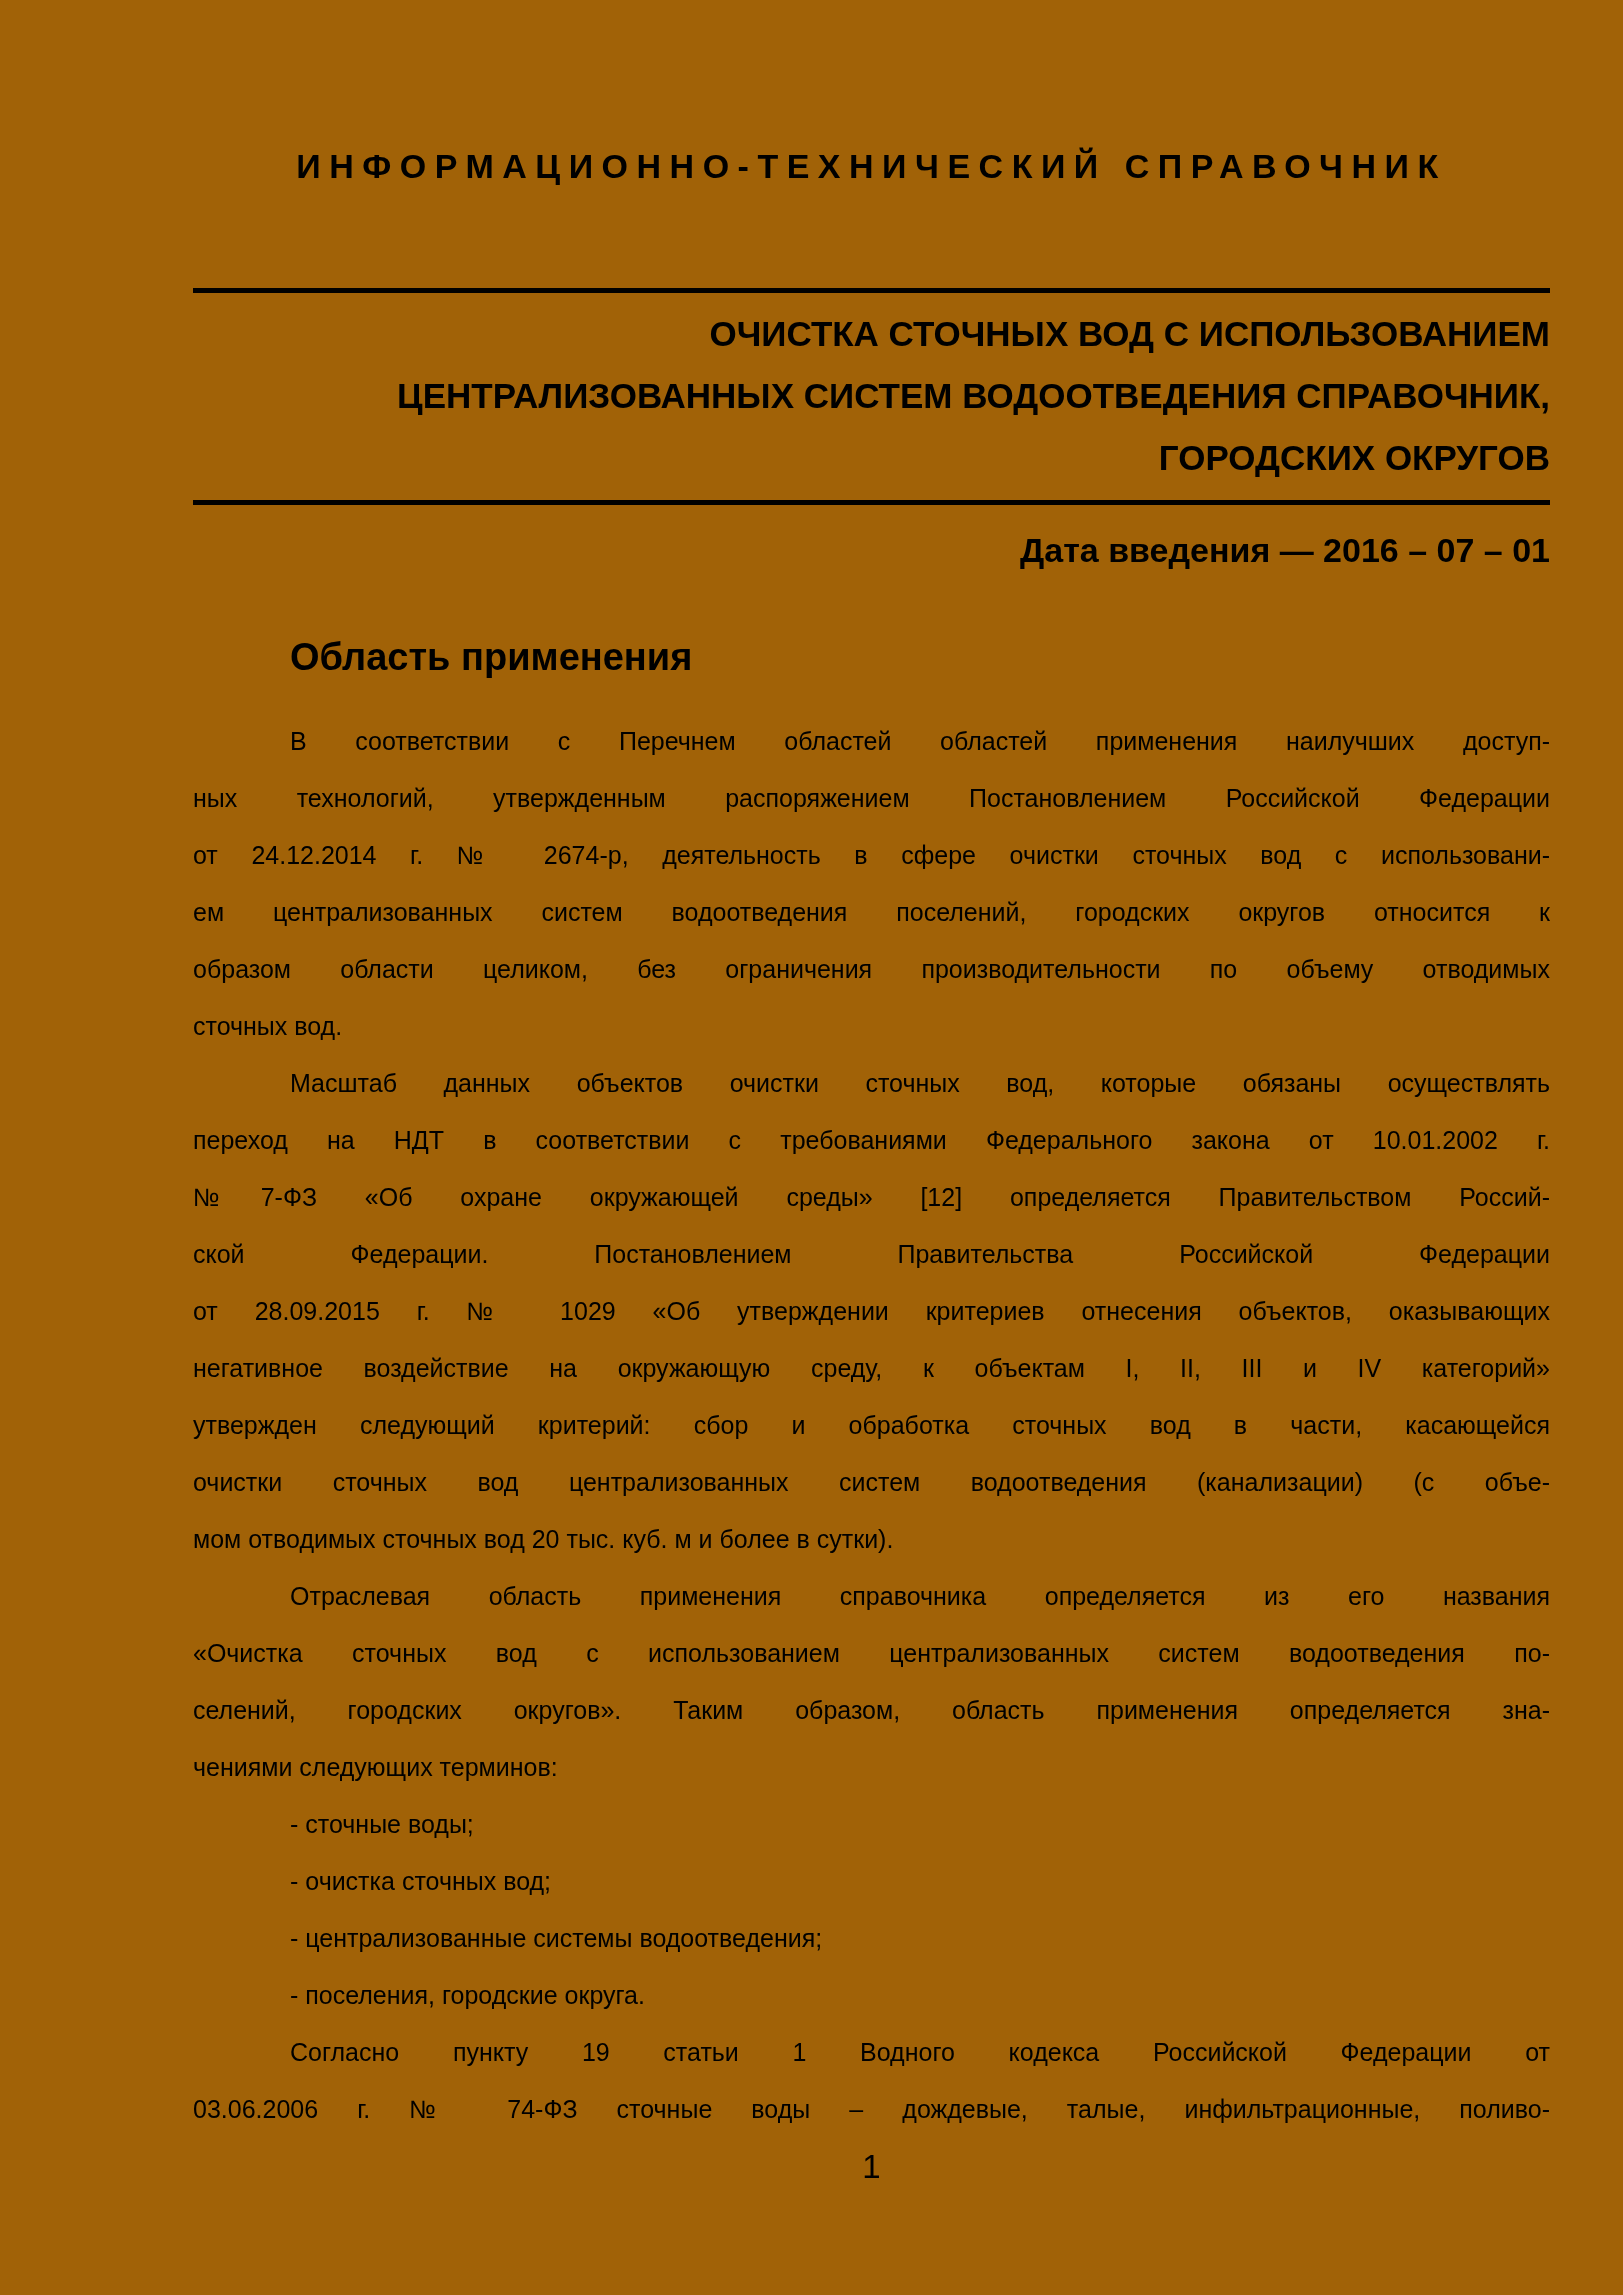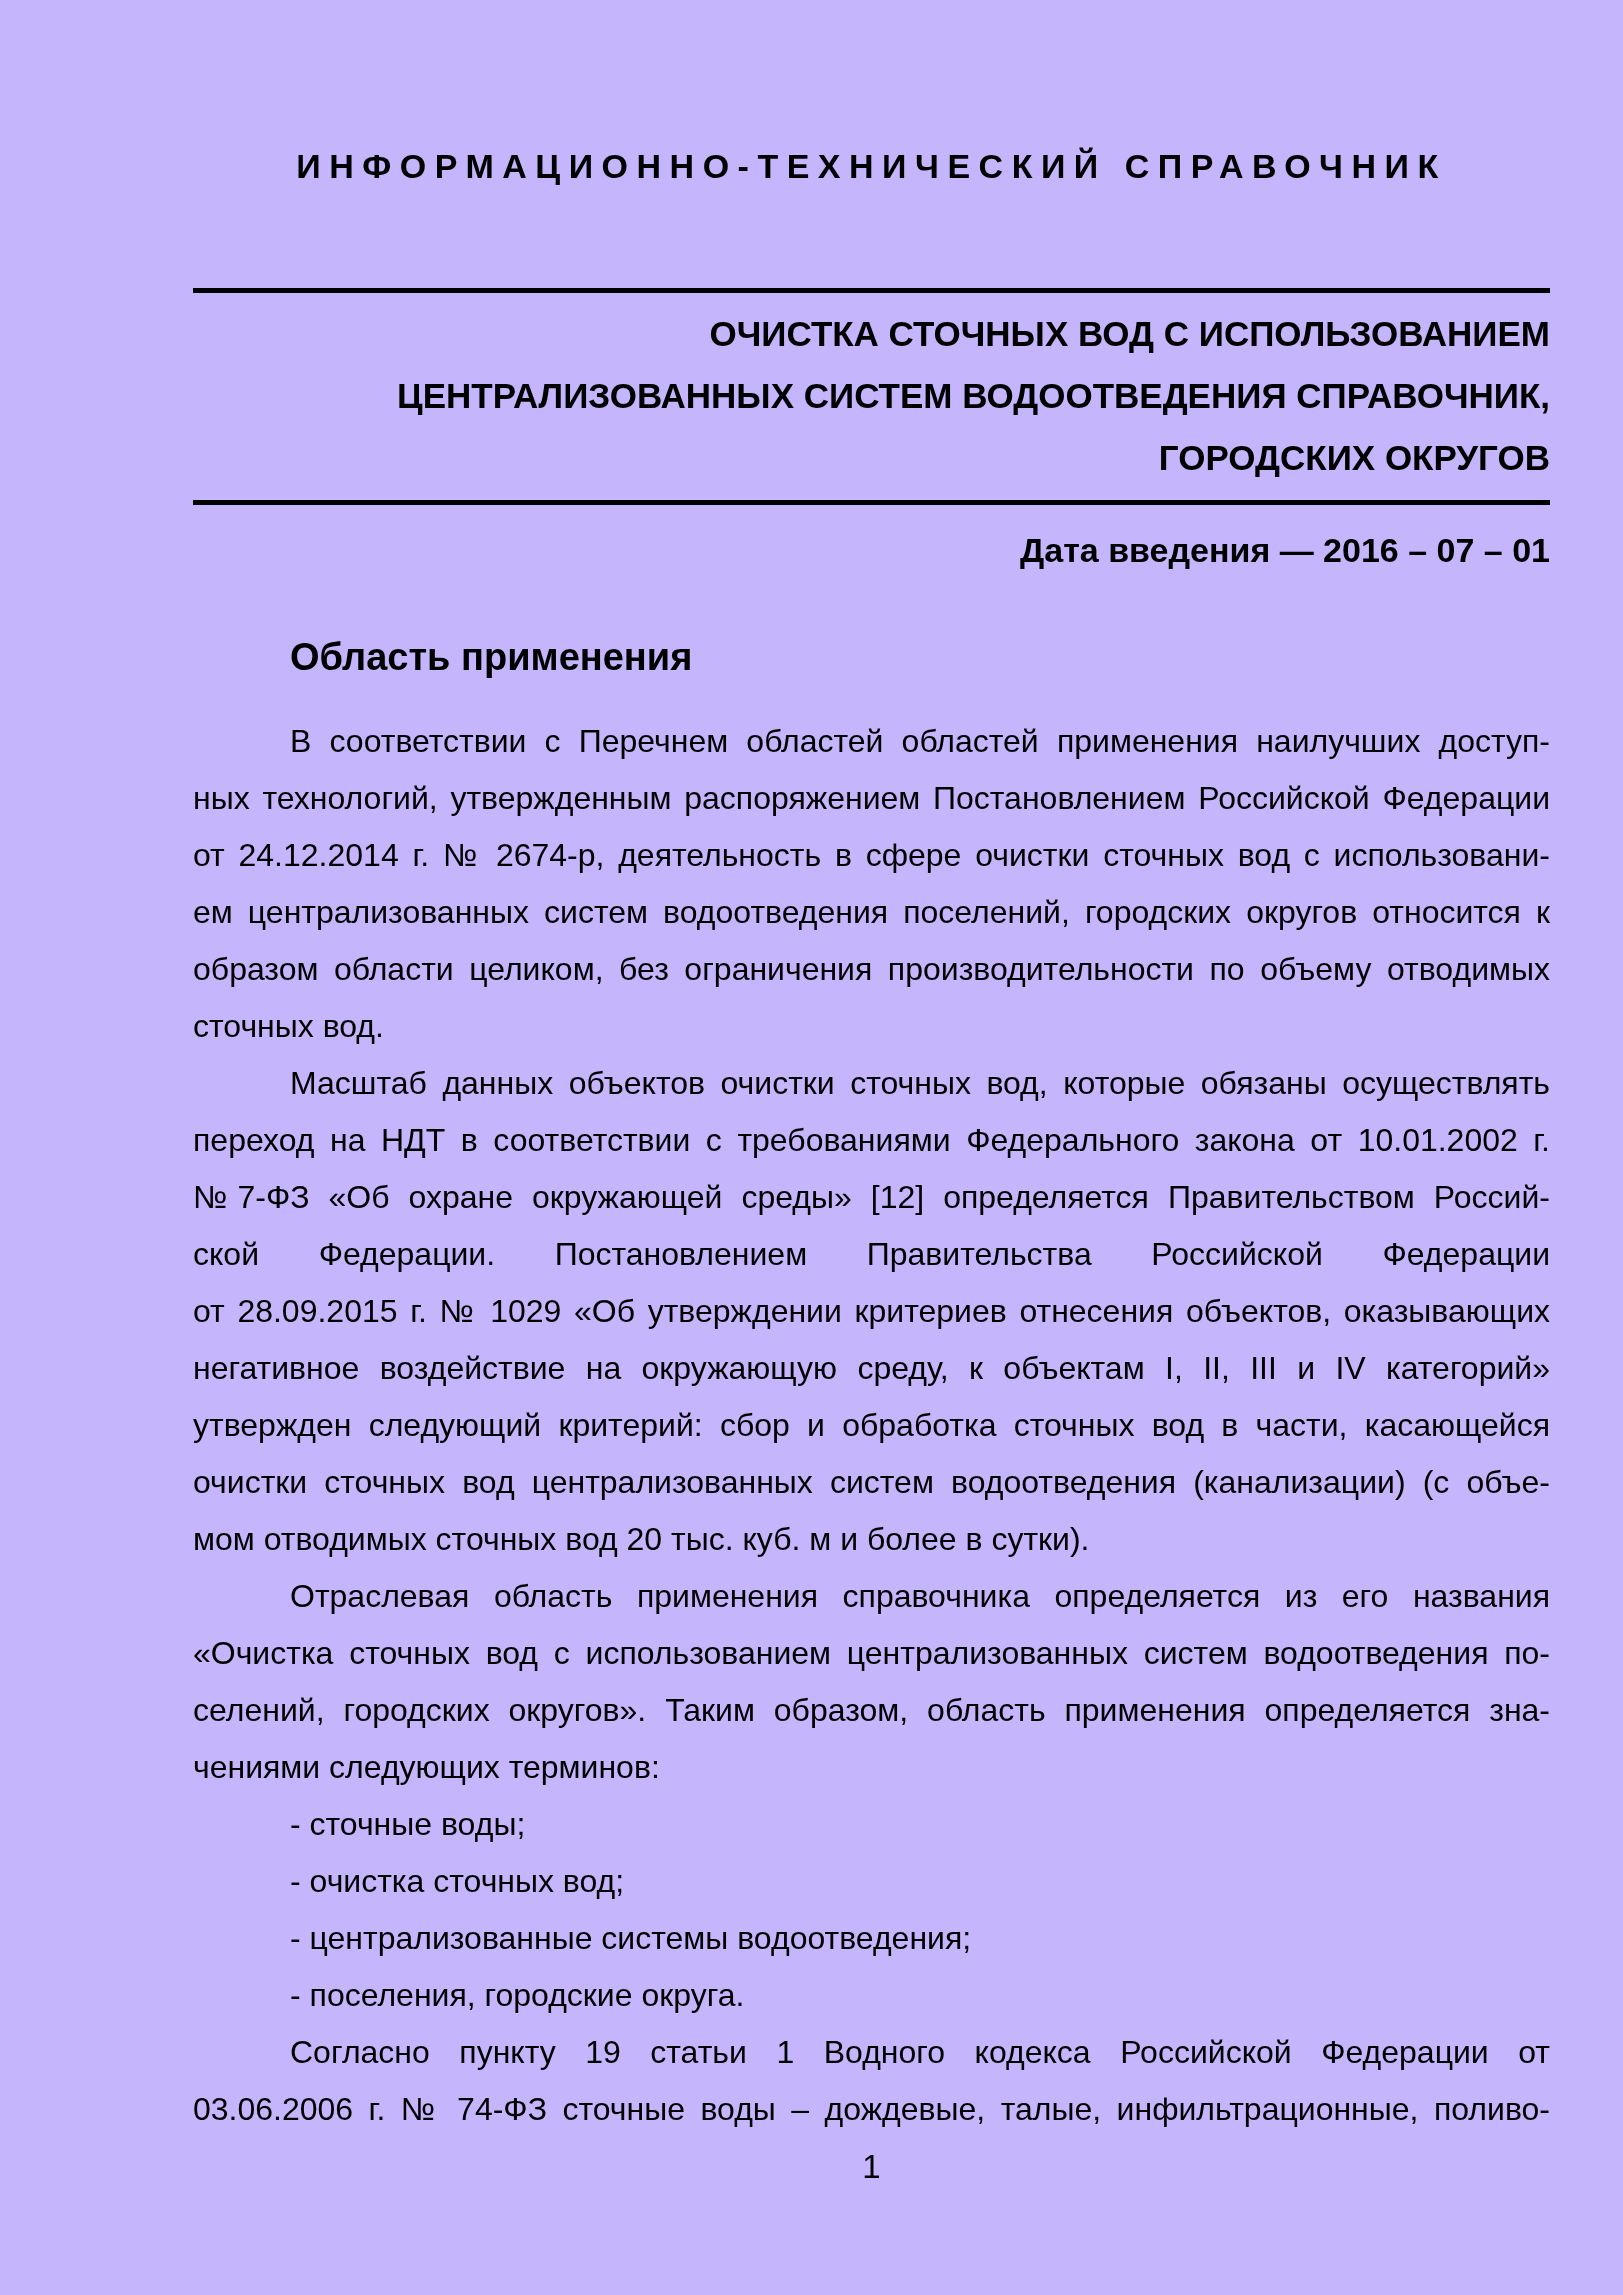--- a/index.html
+++ b/index.html
@@ -4,21 +4,21 @@
 <style>
   html, body {
     margin: 0;
     padding: 0;
     background: #808080;
   }
   .doc {
     position: relative;
     width: 1623px;
     height: 2295px;
-    background: #c4b5fd;
+    background: #a16207;
     color: #000000;
     font-family: "Liberation Sans", "DejaVu Sans", sans-serif;
     overflow: hidden;
   }
   .abs {
     position: absolute;
     left: 193px;
     width: 1357px;
   }
   .doc-header {
@@ -54,21 +54,21 @@
   .section-heading {
     top: 629px;
     font-size: 38px;
     font-weight: bold;
     line-height: 57px;
     padding-left: 97px;
     box-sizing: border-box;
   }
   .body-text {
     top: 713px;
-    font-size: 32px;
+    font-size: 25px;
   }
   .body-text .line {
     height: 57px;
     line-height: 57px;
     text-align: left;
     text-align-last: left;
   }
   .body-text .line.jl {
     text-align: justify;
     text-align-last: justify;

